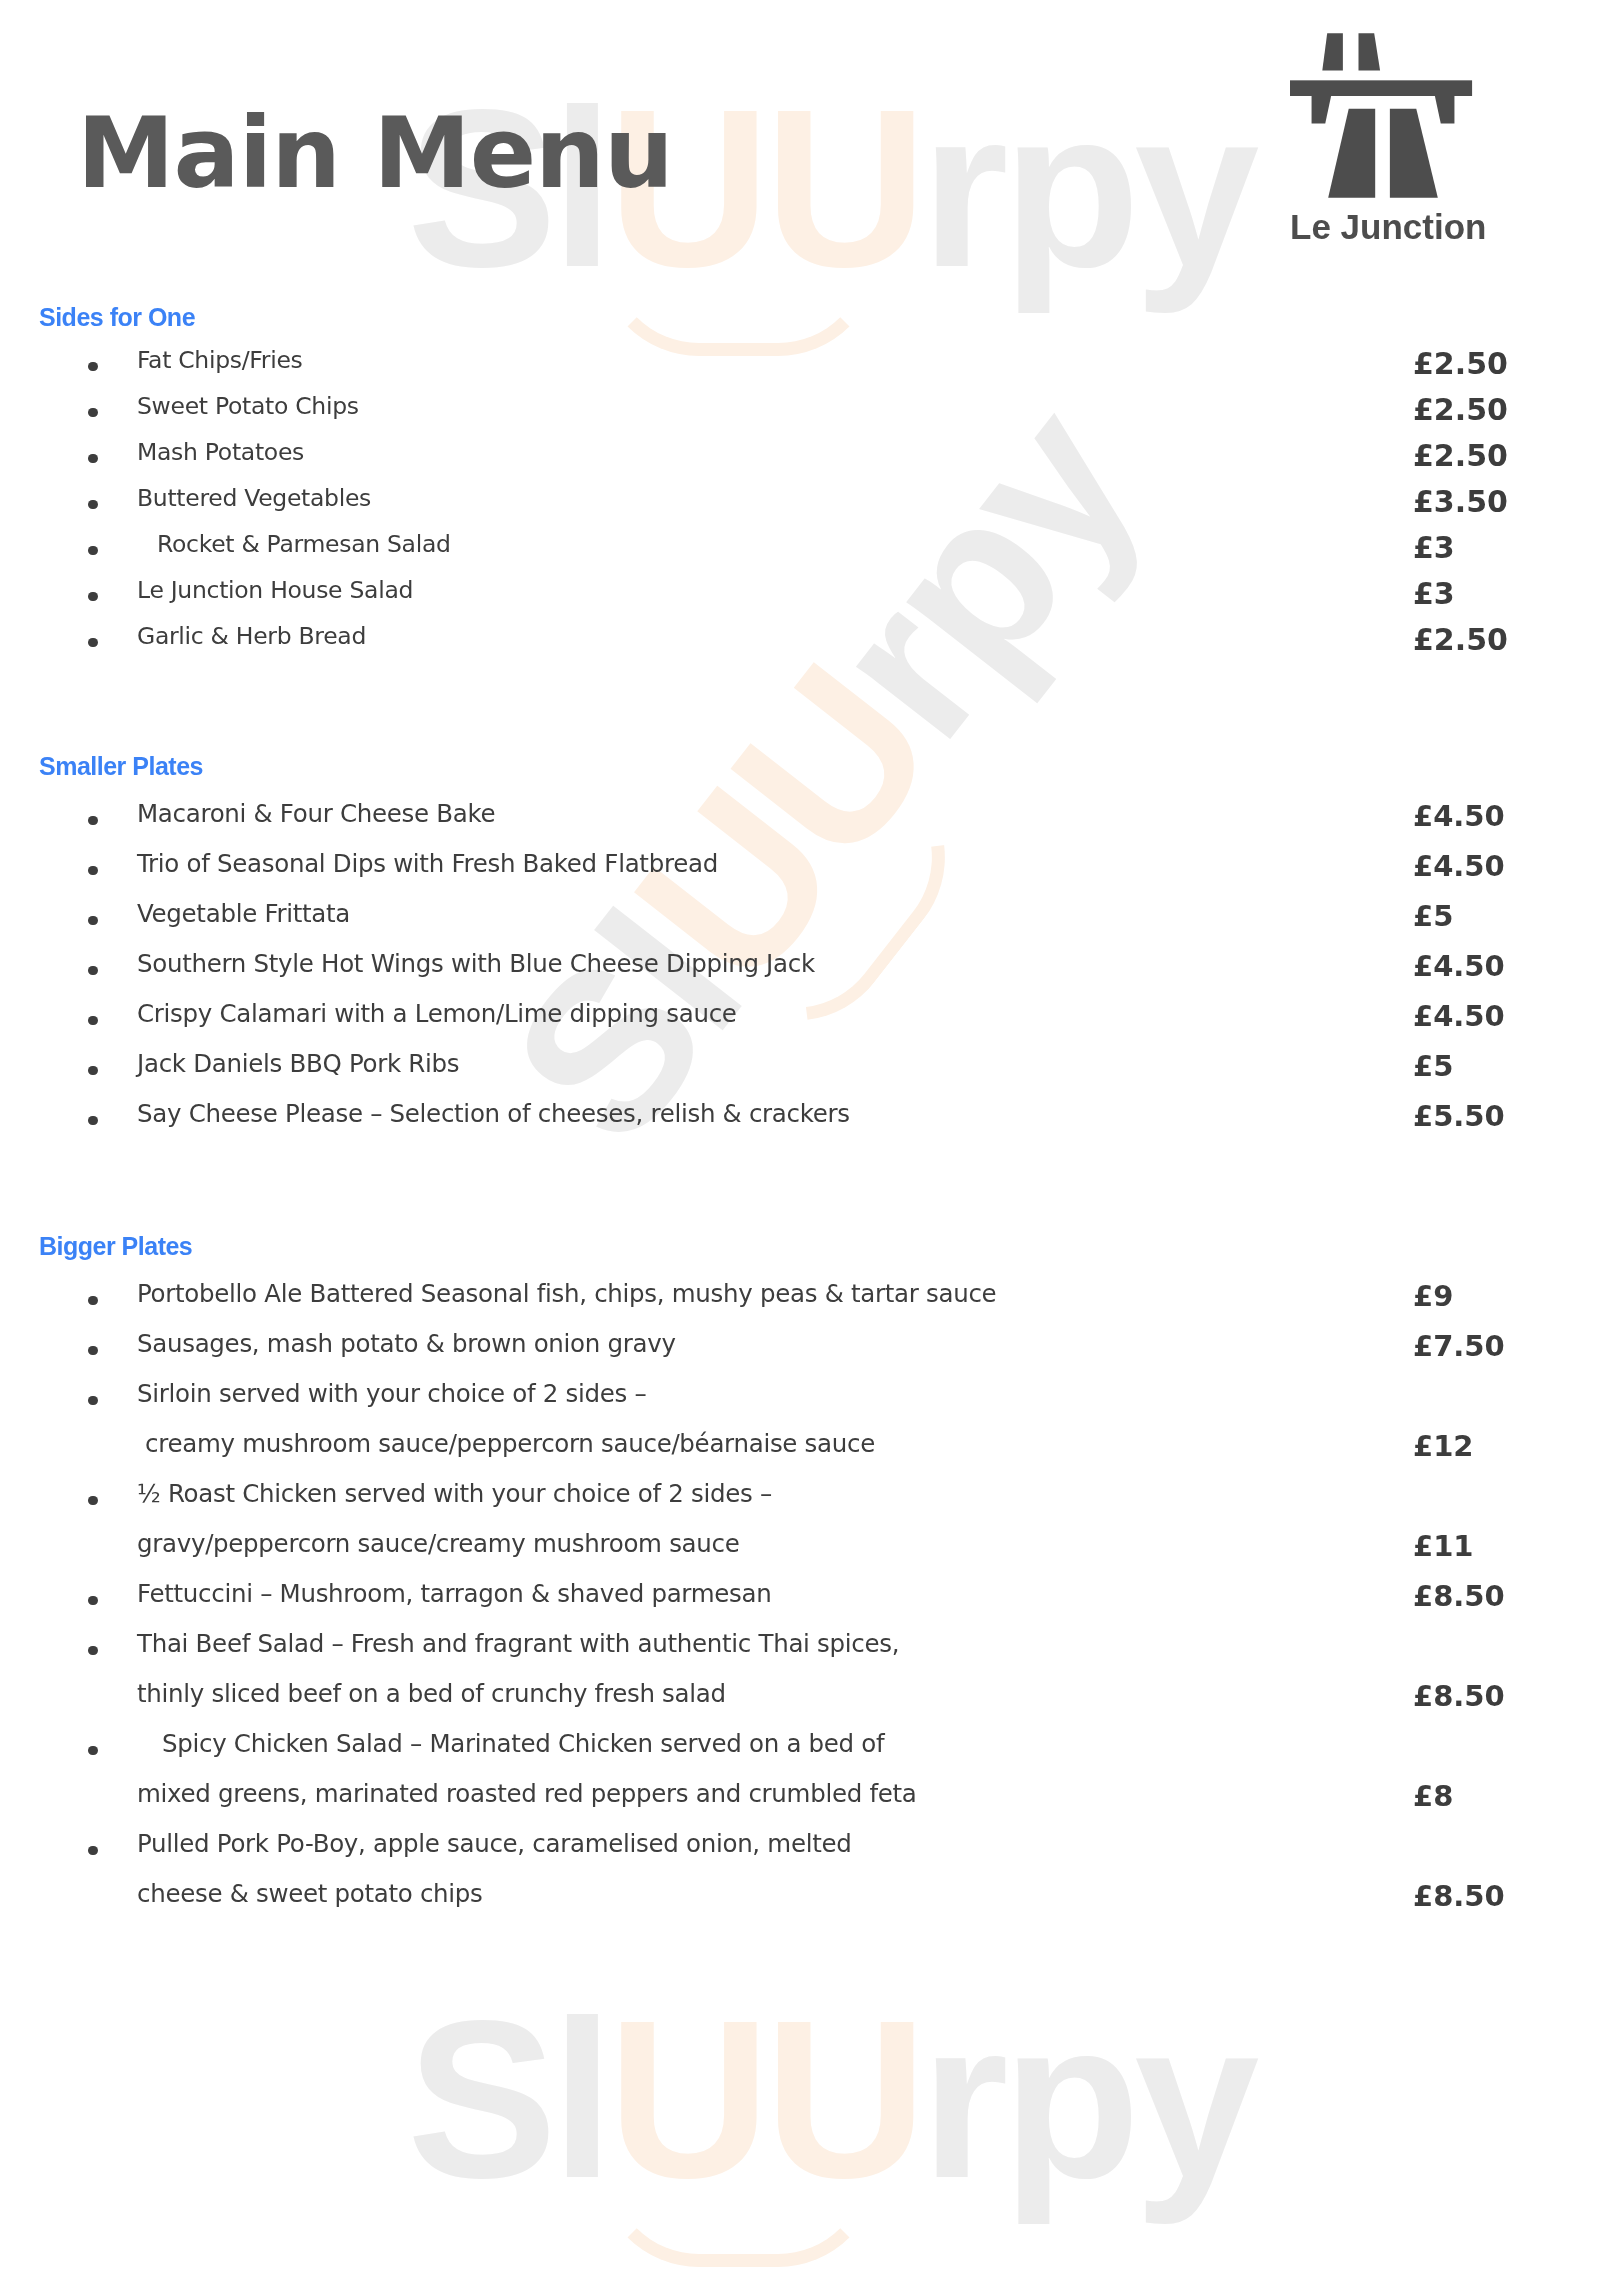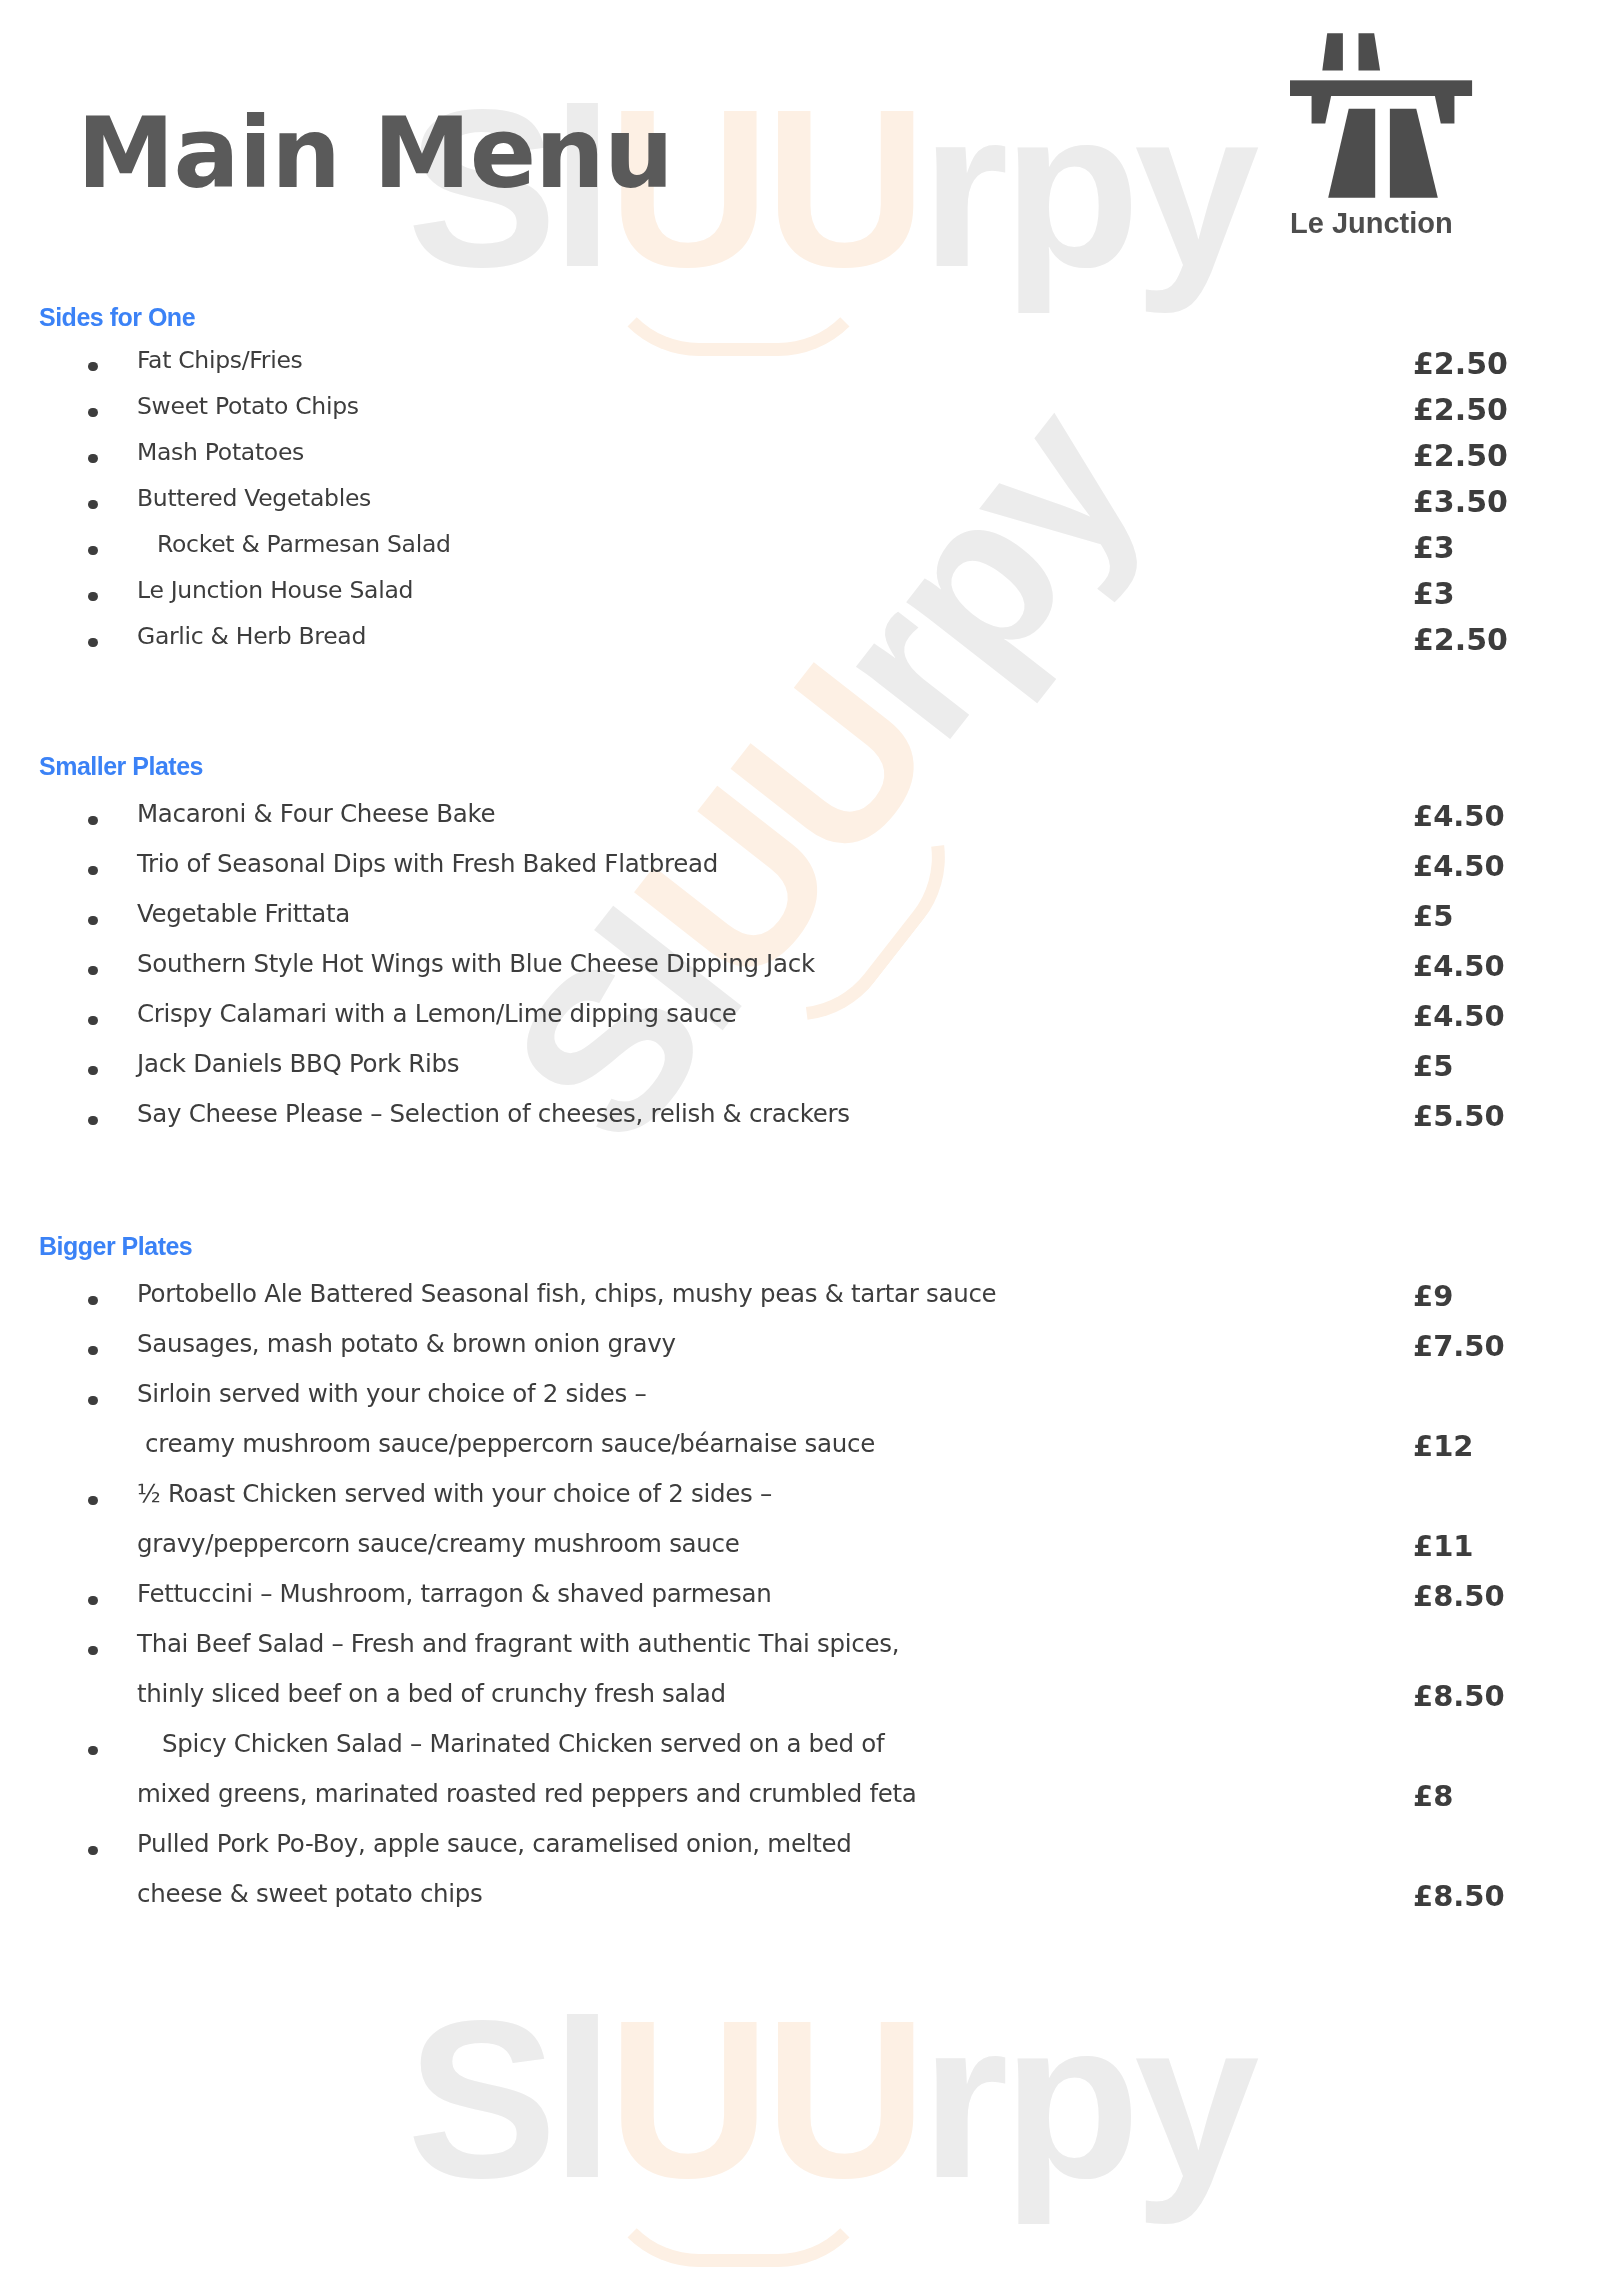--- a/index.html
+++ b/index.html
@@ -34,23 +34,23 @@
     .title {
       position: absolute; left: 69px; top: 86px;
       font-family: "DejaVu Sans", sans-serif; font-weight: bold;
       font-size: 98px; line-height: 118px; color: #5a5a5a; margin: 8px;
       letter-spacing: -1px;
     }
 
     .logo { position: absolute; left: 1290px; top: 33px; width: 186px; height: 211px; }
     .logo svg { display: block; }
     .logo-text {
-      position: absolute; left: 0; top: 174px; width: 186px; text-align: left;
+      position: absolute; left: 0; top: 174px; width: 186px; text-align: right;
       font-family: "Liberation Sans", sans-serif; font-weight: bold;
-      font-size: 29px; color: #4d4d4d; white-space: nowrap;
+      font-size: 35px; color: #4d4d4d; white-space: nowrap;
     }
 
     .section { position: absolute; left: 0; width: 1621px; }
     .section-heading {
       position: absolute; left: 39px; margin: 0;
       font-family: "Liberation Sans", sans-serif; font-weight: bold;
       font-size: 25px; line-height: 35px; color: #3b82f6; letter-spacing: -0.5px;
     }
     .items { position: absolute; left: 0; top: 0; list-style: none; margin: 0; padding: 0; width: 1621px; }
     .item { position: absolute; left: 0; width: 1621px; }

